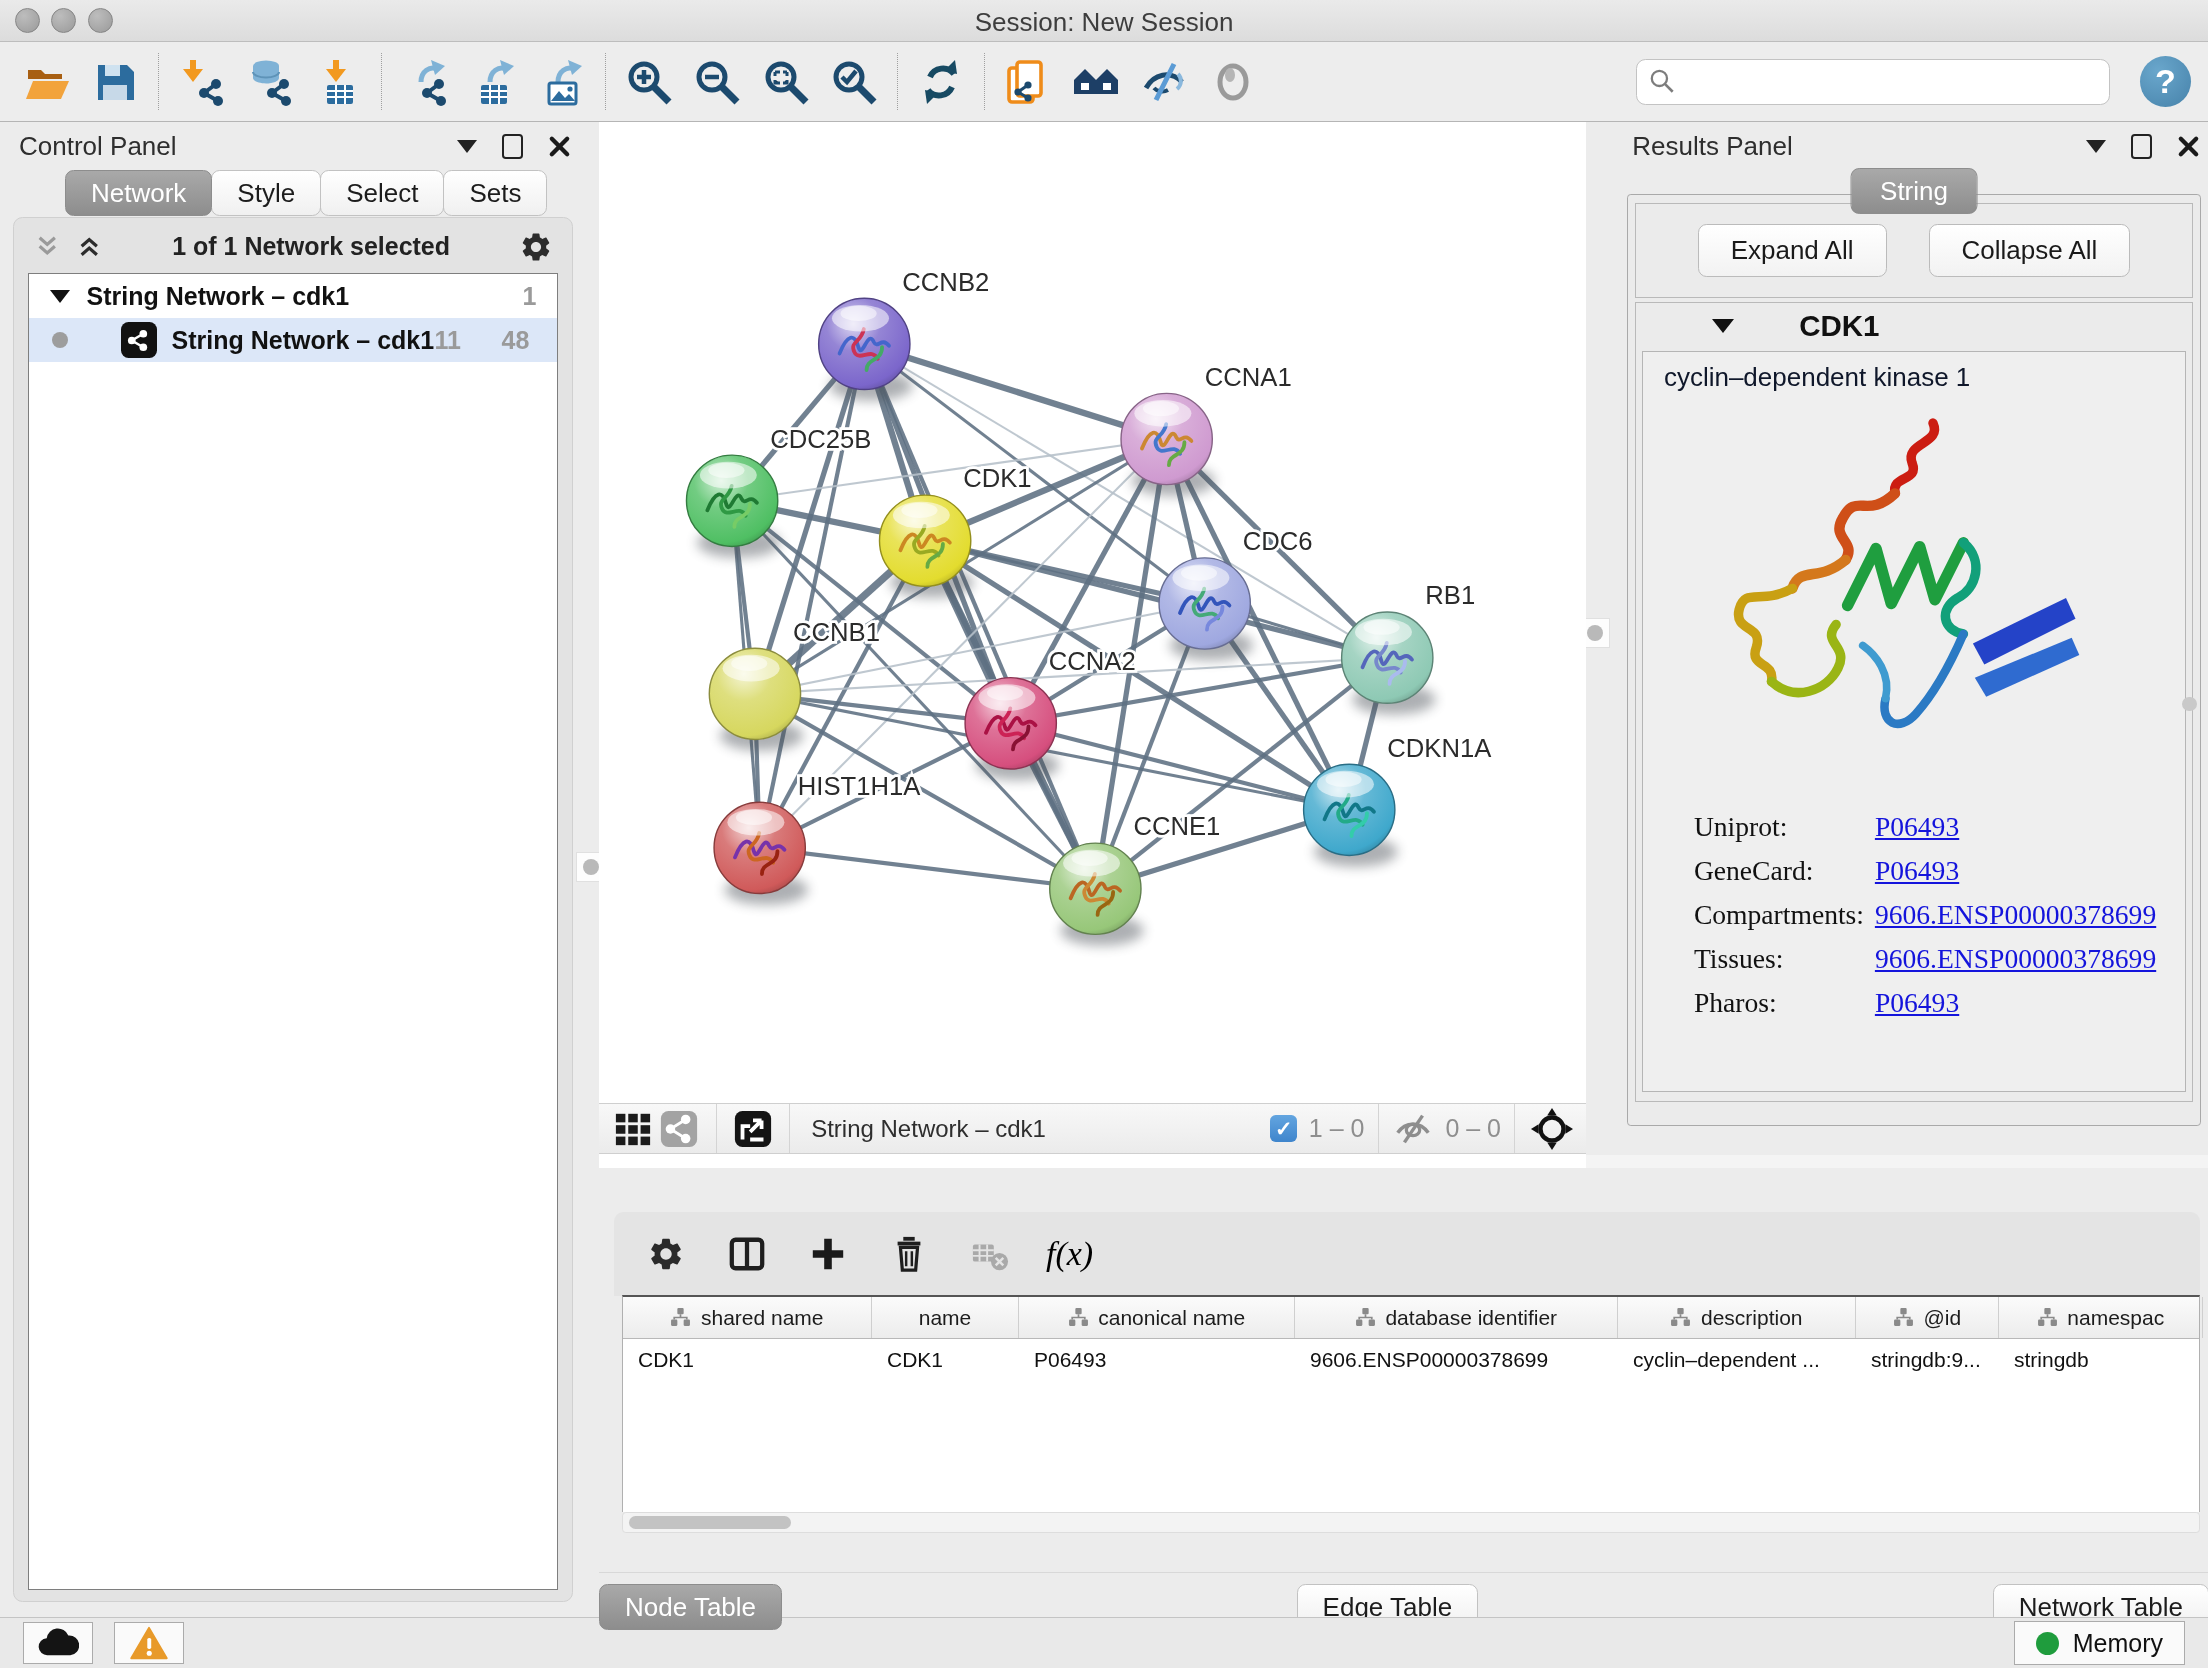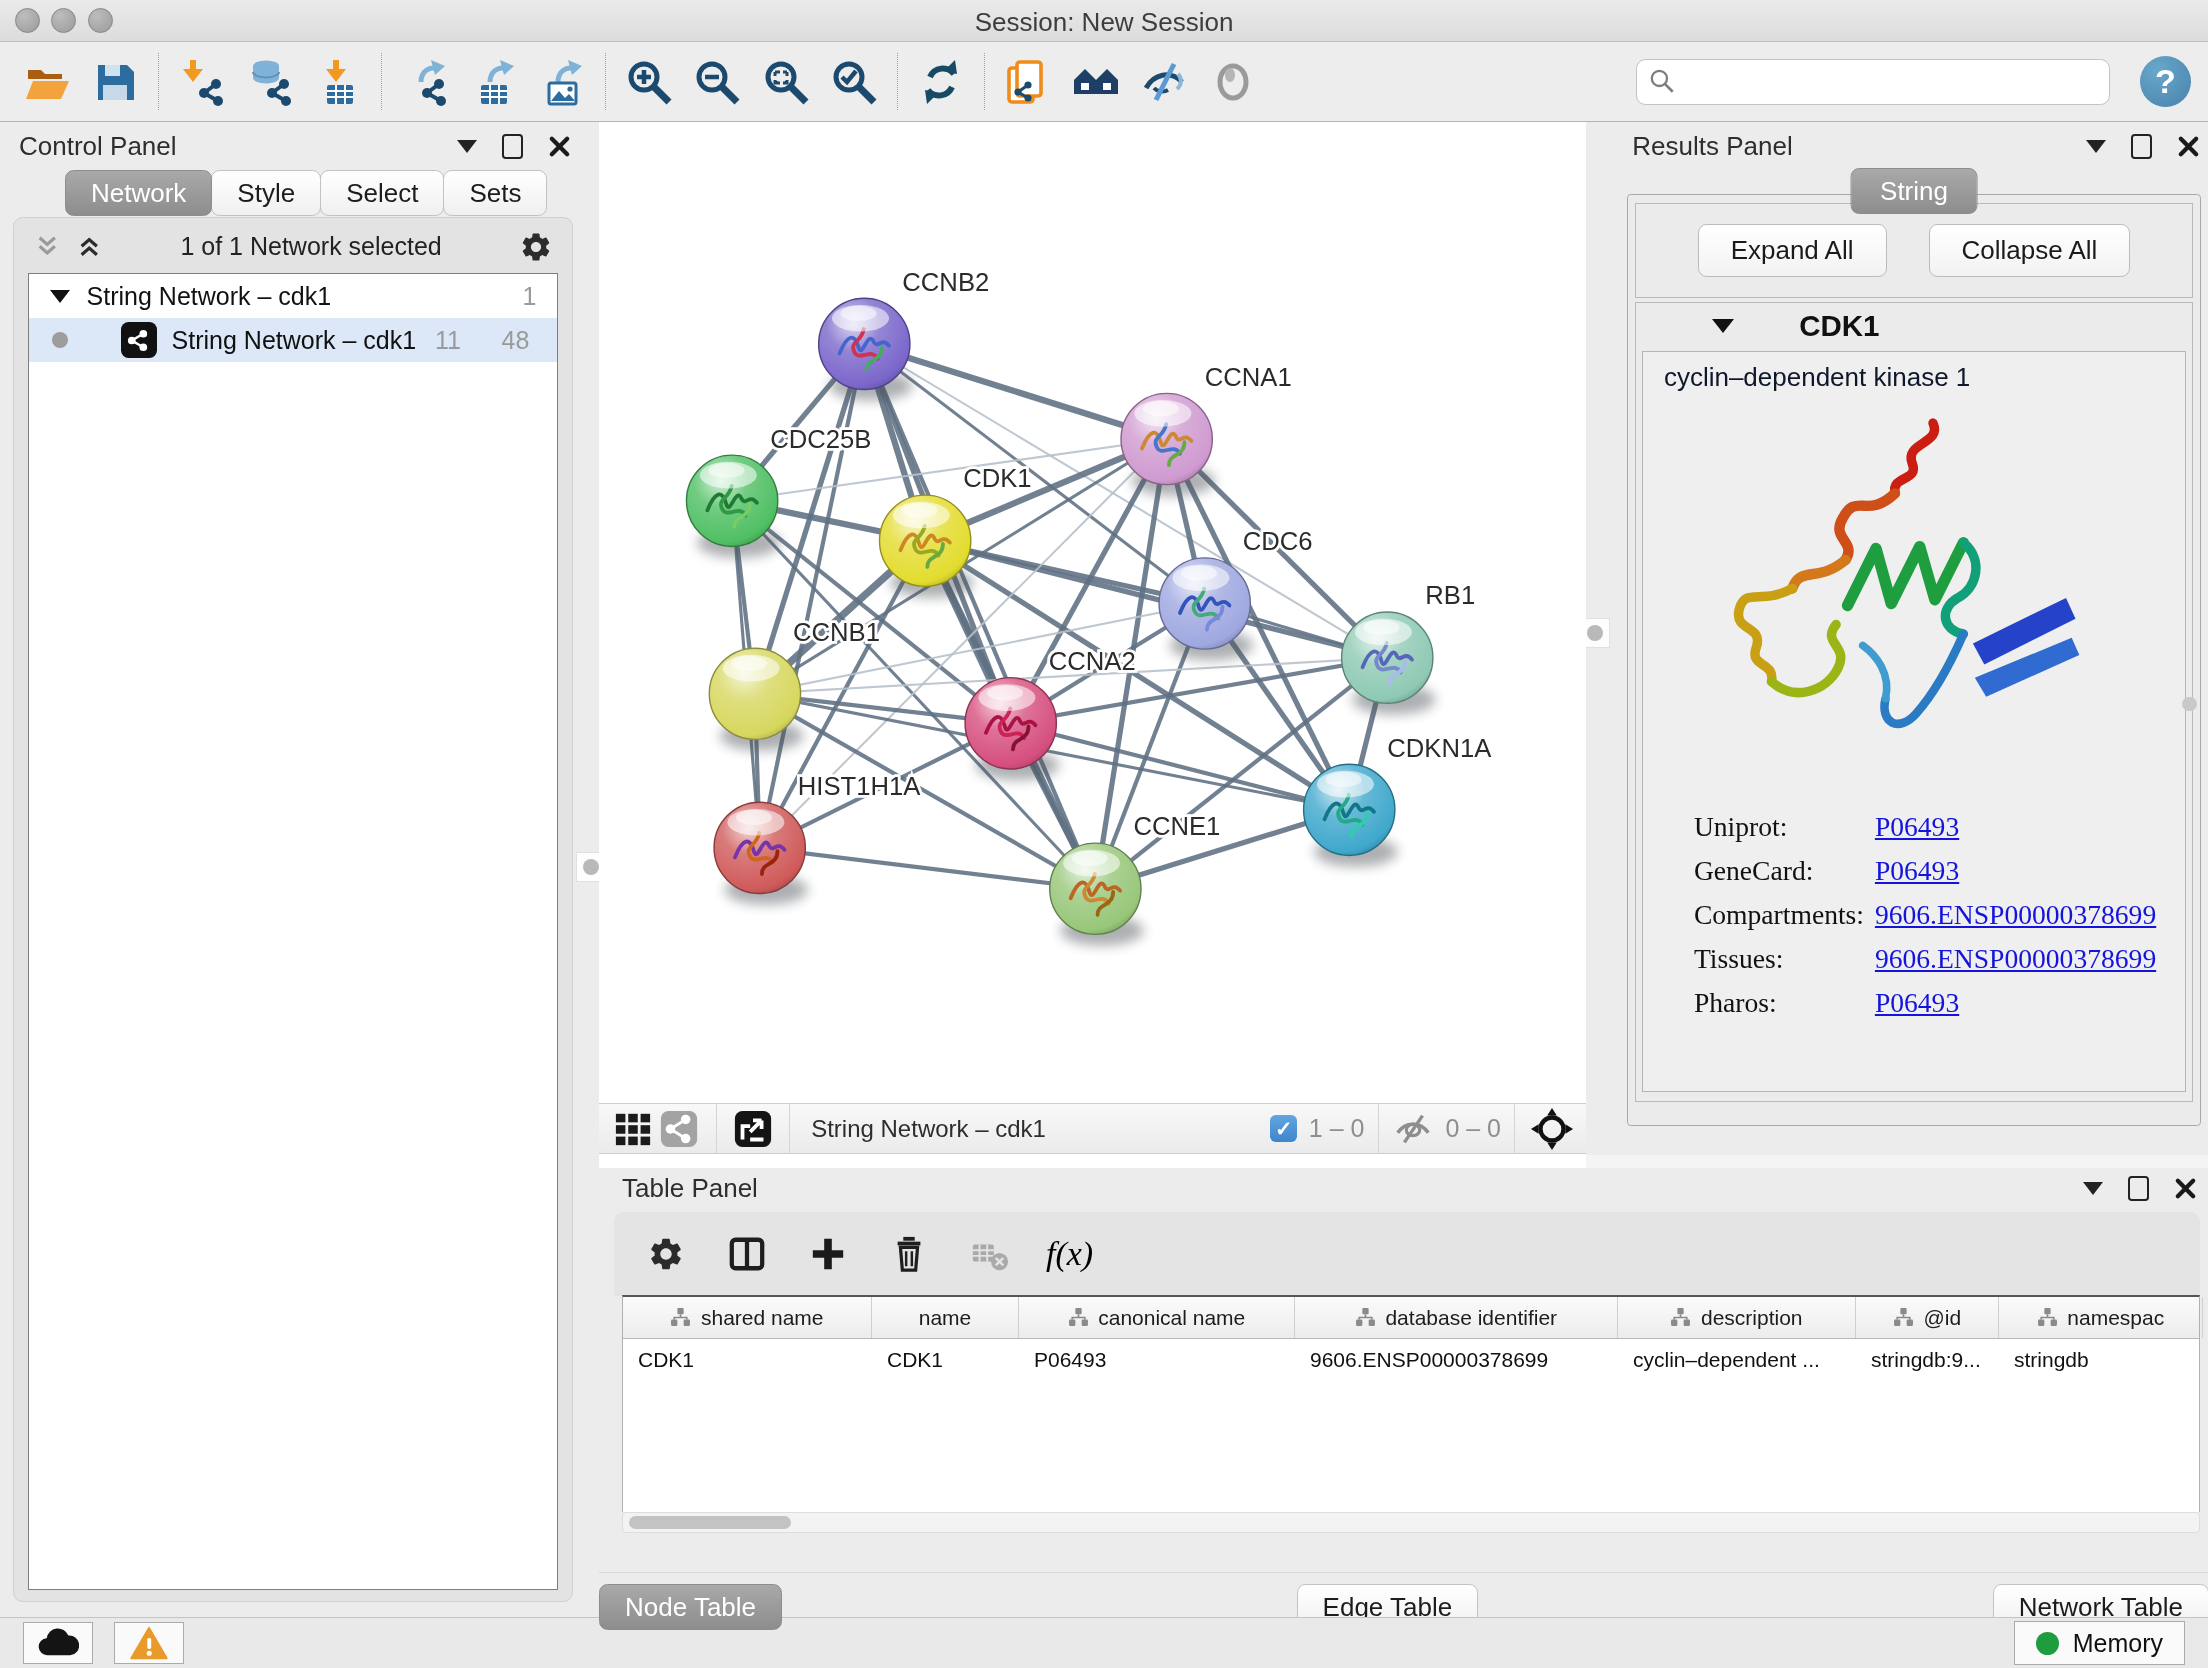--- a/index.html
+++ b/index.html
@@ -41,21 +41,21 @@
 
   
   .control-panel{position:absolute;left:0;top:122px;width:584px;bottom:51px;background:#ececec;}
   .cp-head{position:absolute;left:19px;right:13.3px;top:5.7px;height:38px;display:flex;align-items:center;
     justify-content:space-between;}
   .cp-tabs{position:absolute;left:65px;top:48px;display:flex;}
   .seg{font-size:26px;padding:6.7px 25px;border:1px solid #c2c2c2;background:linear-gradient(#ffffff,#f0f0f0);
     color:#1c1c1c;border-radius:8.6px;margin-right:-1px;cursor:pointer;position:relative;}
   .seg.sel{background:linear-gradient(#a9a9a9,#8d8d8d);color:#fff;border-color:#8d8d8d;z-index:2;}
   .cp-body{position:absolute;left:13.3px;right:11.4px;top:95px;bottom:15px;background:#e3e3e3;
-    border-radius:9.5px;border:1px solid #d0d0d0;}
+    border-radius:9.5px;border:1px solid #d0d0d0;font-weight:bold;}
   .cp-listhead{position:absolute;left:0;right:0;top:7.6px;height:42px;display:flex;align-items:center;
     padding:0 19px;color:#222;}
   .cp-listhead .summary{flex:1;text-align:center;font-size:25px;}
   .cp-list{position:absolute;left:13.3px;right:13.3px;top:55px;bottom:11.4px;background:#fff;
     border:1.9px solid #7e7e7e;}
   .tree-row{height:44px;display:flex;align-items:center;font-size:25px;color:#111;}
   .tree-row .cnt{color:#9a9a9a;margin-left:auto;margin-right:21px;}
   .tree-row.child{background:#dce7f8;}
   .tree-row.child .cnt{margin-left:auto;margin-right:12px;}
   .dot{width:16px;height:16px;border-radius:50%;background:#9d9d9d;}
@@ -775,30 +775,20 @@
                 </div>
               </div>
           </div>
         </div>
       </div>
       <span class="rscroll-dot"></span>
     </div>
   </div>
 
   <div class="tablepanel">
-    <div class="tp-head">
-      <span class="panel-title">Table Panel</span>
-      <span class="pctrl">
-        <span class="tri"></span>
-        <span class="flo"></span>
-        <svg viewBox="0 0 24 24">
-          <path d="M4 4L20 20M20 4L4 20" stroke="#1a1a1a" stroke-width="4.5" stroke-linecap="round"></path>
-          </svg>
-      </span>
-    </div>
     <div class="tp-toolbar">
       <span class="tpico">
         <svg viewBox="0 0 24 24">
             <path fill="#2a2a2a" d="M19.14 12.94c.04-.3.06-.61.06-.94 0-.32-.02-.64-.07-.94l2.03-1.58c.18-.14.23-.41.12-.61l-1.92-3.32c-.12-.22-.37-.29-.59-.22l-2.39.96c-.5-.38-1.03-.7-1.62-.94l-.36-2.54c-.04-.24-.24-.41-.48-.41h-3.84c-.24 0-.43.17-.47.41l-.36 2.54c-.59.24-1.13.57-1.62.94l-2.39-.96c-.22-.08-.47 0-.59.22L2.74 8.87c-.12.21-.08.47.12.61l2.03 1.58c-.05.3-.09.63-.09.94s.02.64.07.94l-2.03 1.58c-.18.14-.23.41-.12.61l1.92 3.32c.12.22.37.29.59.22l2.39-.96c.5.38 1.03.7 1.62.94l.36 2.54c.05.24.24.41.48.41h3.84c.24 0 .44-.17.47-.41l.36-2.54c.59-.24 1.13-.56 1.62-.94l2.39.96c.22.08.47 0 .59-.22l1.92-3.32c.12-.22.07-.47-.12-.61l-2.01-1.58zM12 15.6c-1.98 0-3.6-1.62-3.6-3.6s1.62-3.6 3.6-3.6 3.6 1.62 3.6 3.6-1.62 3.6-3.6 3.6z"></path>
           </svg>
       </span>
       <span class="tpico">
         <svg viewBox="0 0 40 40">
             <rect x="4" y="5" width="32" height="30" rx="4" fill="none" stroke="#1e1e1e" stroke-width="4.5"></rect>
         <line x1="20" y1="5" x2="20" y2="35" stroke="#1e1e1e" stroke-width="4.5"></line>

